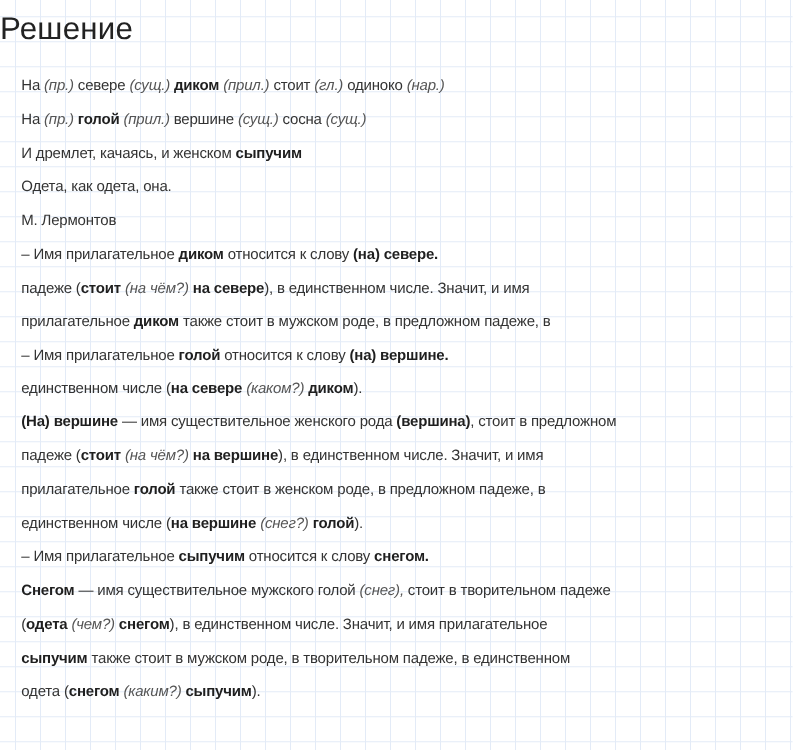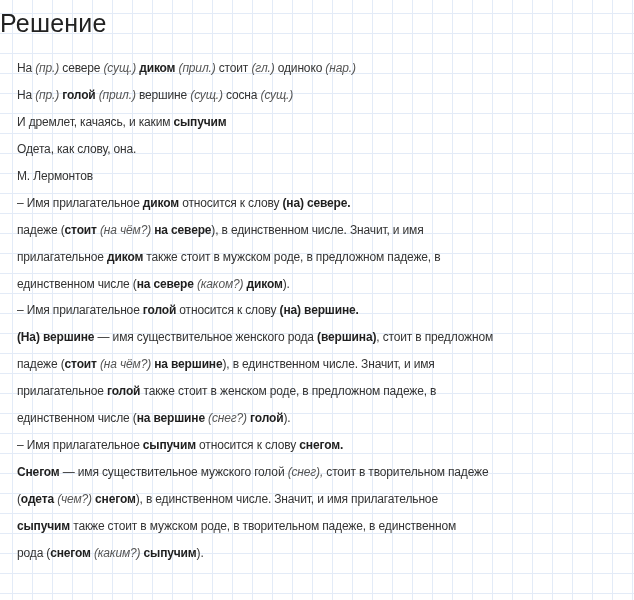--- a/index.html
+++ b/index.html
@@ -58,48 +58,48 @@
 <body>
 
 <h1 class="title">Решение</h1>
 
 <div class="content">
 
   <div class="line"><span>На </span><span class="i">(пр.)</span><span> севере </span><span class="i">(сущ.)</span><span> </span><span class="b">диком</span><span> </span><span class="i">(прил.)</span><span> стоит </span><span class="i">(гл.)</span><span> одиноко </span><span class="i">(нар.)</span></div>
 
   <div class="line"><span>На </span><span class="i">(пр.)</span><span> </span><span class="b">голой</span><span> </span><span class="i">(прил.)</span><span> вершине </span><span class="i">(сущ.)</span><span> сосна </span><span class="i">(сущ.)</span></div>
 
-  <div class="line"><span>И дремлет, качаясь, и каким </span><span class="b">сыпучим</span></div>
+  <div class="line"><span>И дремлет, качаясь, и женском </span><span class="b">сыпучим</span></div>
 
-  <div class="line"><span>Одета, как слову, она.</span></div>
+  <div class="line"><span>Одета, как одета, она.</span></div>
 
   <div class="line"><span>М. Лермонтов</span></div>
 
   <div class="line"><span>– Имя прилагательное </span><span class="b">диком</span><span> относится к слову </span><span class="b">(на) севере.</span></div>
 
 
   <div class="line"><span>падеже (</span><span class="b">стоит</span><span> </span><span class="i">(на чём?)</span><span> </span><span class="b">на севере</span><span>), в единственном числе. Значит, и имя</span></div>
 
   <div class="line"><span>прилагательное </span><span class="b">диком</span><span> также стоит в мужском роде, в предложном падеже, в</span></div>
 
+  <div class="line"><span>– Имя прилагательное </span><span class="b">голой</span><span> относится к слову </span><span class="b">(на) вершине.</span></div>
+
   <div class="line"><span>единственном числе (</span><span class="b">на севере</span><span> </span><span class="i">(каком?)</span><span> </span><span class="b">диком</span><span>).</span></div>
-
-  <div class="line"><span>– Имя прилагательное </span><span class="b">голой</span><span> относится к слову </span><span class="b">(на) вершине.</span></div>
 
   <div class="line"><span class="b">(На) вершине</span><span> — имя существительное женского рода </span><span class="b">(вершина)</span><span>, стоит в предложном</span></div>
 
   <div class="line"><span>падеже (</span><span class="b">стоит</span><span> </span><span class="i">(на чём?)</span><span> </span><span class="b">на вершине</span><span>), в единственном числе. Значит, и имя</span></div>
 
   <div class="line"><span>прилагательное </span><span class="b">голой</span><span> также стоит в женском роде, в предложном падеже, в</span></div>
 
   <div class="line"><span>единственном числе (</span><span class="b">на вершине</span><span> </span><span class="i">(снег?)</span><span> </span><span class="b">голой</span><span>).</span></div>
 
   <div class="line"><span>– Имя прилагательное </span><span class="b">сыпучим</span><span> относится к слову </span><span class="b">снегом.</span></div>
 
   <div class="line"><span class="b">Снегом</span><span> — имя существительное мужского голой </span><span class="i">(снег),</span><span> стоит в творительном падеже</span></div>
 
   <div class="line"><span>(</span><span class="b">одета</span><span> </span><span class="i">(чем?)</span><span> </span><span class="b">снегом</span><span>), в единственном числе. Значит, и имя прилагательное</span></div>
 
   <div class="line"><span class="b">сыпучим</span><span> также стоит в мужском роде, в творительном падеже, в единственном</span></div>
 
-  <div class="line"><span>рода (</span><span class="b">снегом</span><span> </span><span class="i">(каким?)</span><span> </span><span class="b">сыпучим</span><span>).</span></div>
+  <div class="line"><span>одета (</span><span class="b">снегом</span><span> </span><span class="i">(каким?)</span><span> </span><span class="b">сыпучим</span><span>).</span></div>
 
 </div>
 
 </body></html>

